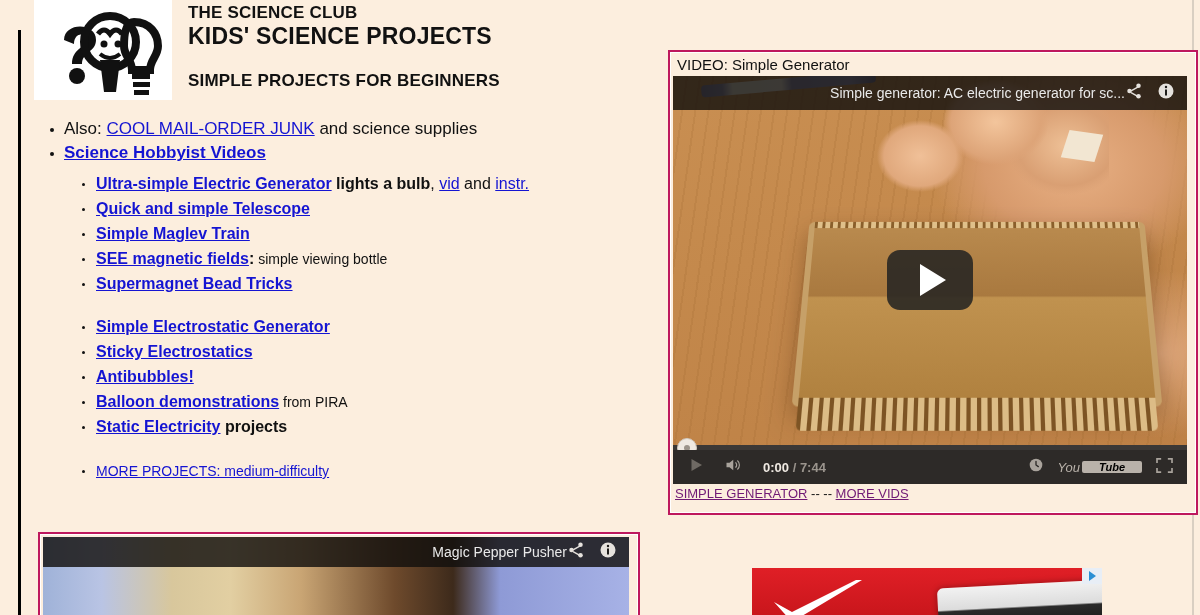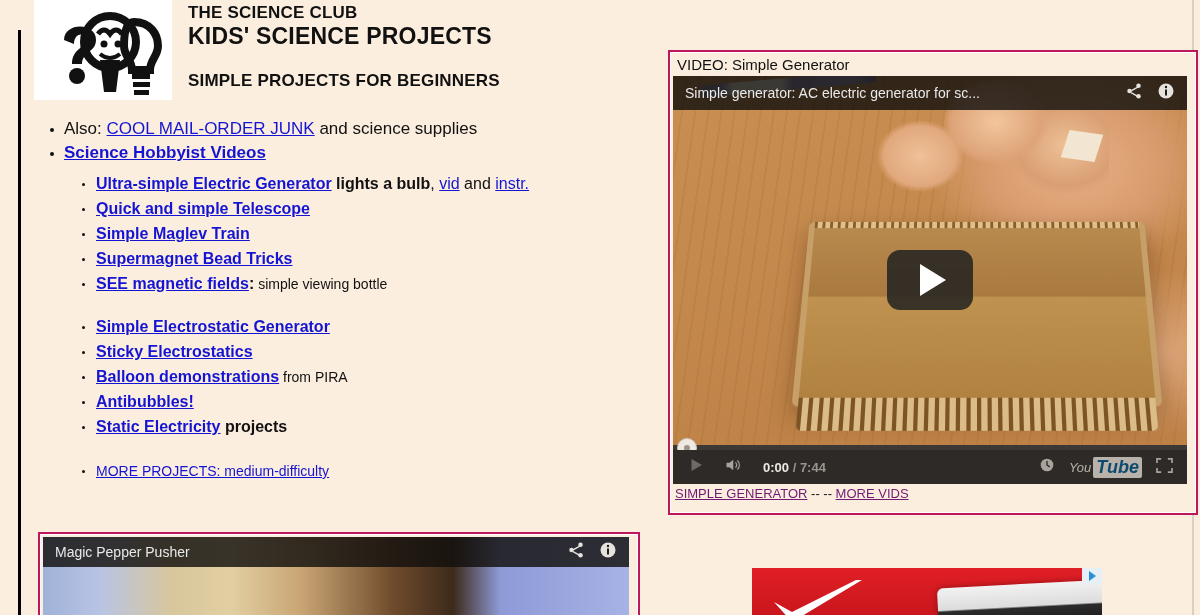--- a/index.html
+++ b/index.html
@@ -164,20 +164,21 @@
   .vid-caption {
     font-size: 15px;
     color: #111;
     padding: 1px 2px 3px 4px;
     font-family: "Liberation Sans", sans-serif;
   }
   .player {
     position: relative;
     background: #000;
     overflow: hidden;
+    text-align: right;
   }
   #video-right .player { width: 514px; height: 408px; }
   #video-bottom .player { width: 586px; height: 80px; }
 
   .player-thumb {
     position: absolute;
     inset: 0;
   }
   
   .thumb-gen {
@@ -324,22 +325,22 @@
     font-weight:bold;
     font-family:"Liberation Sans", sans-serif;
     white-space:nowrap;
   }
   .time .cur { color:#efe9e2; }
   .yt-logo {
     display:flex; align-items:center; gap:2px;
   }
   .yt-you { color:#b9b2aa; font-size:13px; font-weight:normal; font-style:italic; }
   .yt-tube {
-    background:#b9b2aa; color:#0c4a6e; font-size:18px; font-weight:bold;
-    font-style:italic; padding:0 3px; border-radius:2px;
+    background:#b9b2aa; color:#000000; font-size:11px; font-weight:bold;
+    font-style:italic; padding:0 17px; border-radius:2px;
   }
 
   .vid-links {
     font-size: 13px;
     padding: 2px 0 0 2px;
     white-space: nowrap;
   }
   .vid-links a { color:#701a75; }
   .vid-links .sep { color:#111; text-decoration:none; }
 
@@ -430,39 +431,39 @@
       <li>
         <a class="lnk b" href="#">Ultra-simple Electric Generator</a><span class="plain-b"> lights a bulb</span><span class="plain">, </span><a class="lnk" href="#">vid</a><span class="plain"> and </span><a class="lnk" href="#">instr.</a>
       </li>
       <li>
         <a class="lnk b" href="#">Quick and simple Telescope</a>
       </li>
       <li>
         <a class="lnk b" href="#">Simple Maglev Train</a>
       </li>
       <li>
+        <a class="lnk b" href="#">SEE magnetic fields</a><span class="plain-b">:</span><span class="small-plain"> simple viewing bottle</span>
+      </li>
+      <li>
         <a class="lnk b" href="#">Supermagnet Bead Tricks</a>
       </li>
-      <li>
-        <a class="lnk b" href="#">SEE magnetic fields</a><span class="plain-b">:</span><span class="small-plain"> simple viewing bottle</span>
-      </li>
     </ul>
 
     <ul class="lvl2 group2">
       <li>
         <a class="lnk b" href="#">Simple Electrostatic Generator</a>
       </li>
       <li>
         <a class="lnk b" href="#">Sticky Electrostatics</a>
       </li>
       <li>
+        <a class="lnk b" href="#">Antibubbles!</a>
+      </li>
+      <li>
         <a class="lnk b" href="#">Balloon demonstrations</a><span class="small-plain"> from PIRA</span>
-      </li>
-      <li>
-        <a class="lnk b" href="#">Antibubbles!</a>
       </li>
       <li>
         <a class="lnk b" href="#">Static Electricity</a><span class="plain-b"> projects</span>
       </li>
     </ul>
 
     <ul class="lvl2 group3">
       <li>
         <a class="lnk" href="#">MORE PROJECTS: medium-difficulty</a>
       </li>

